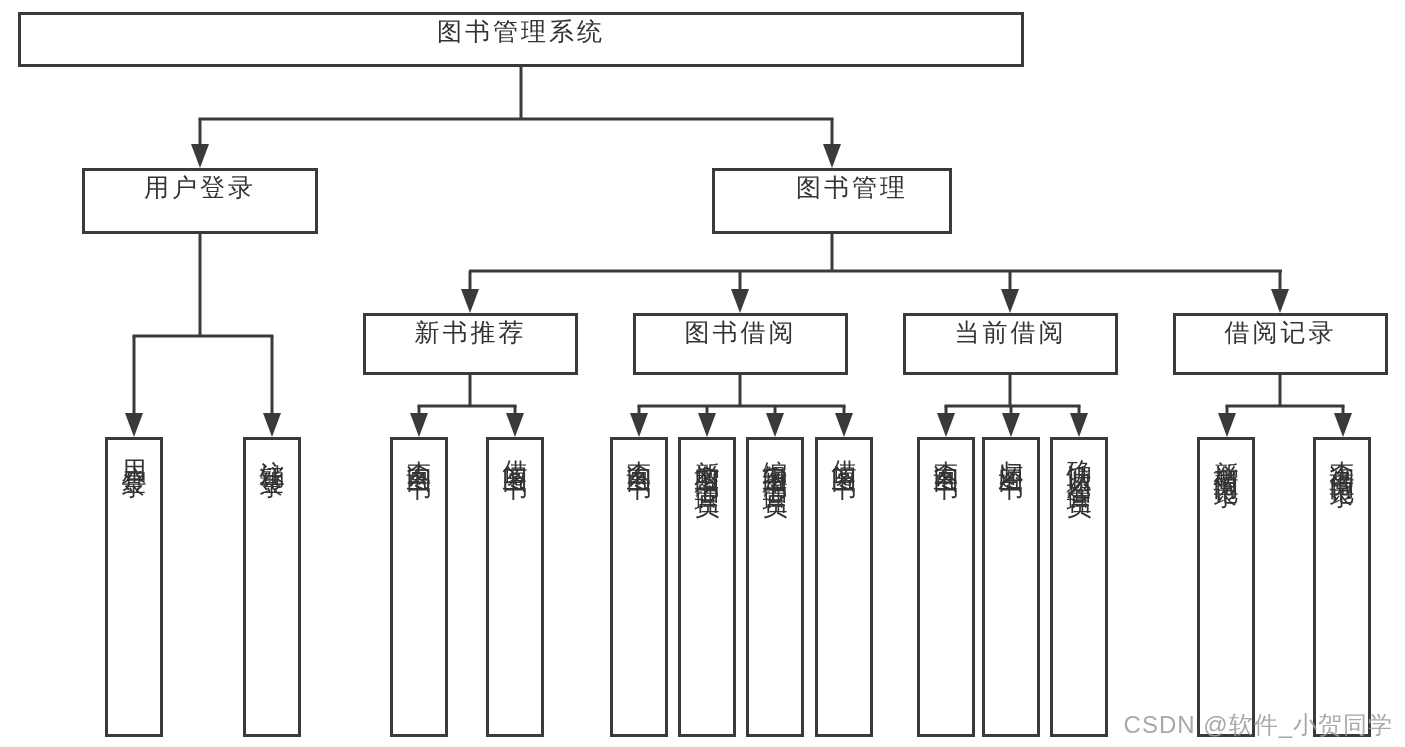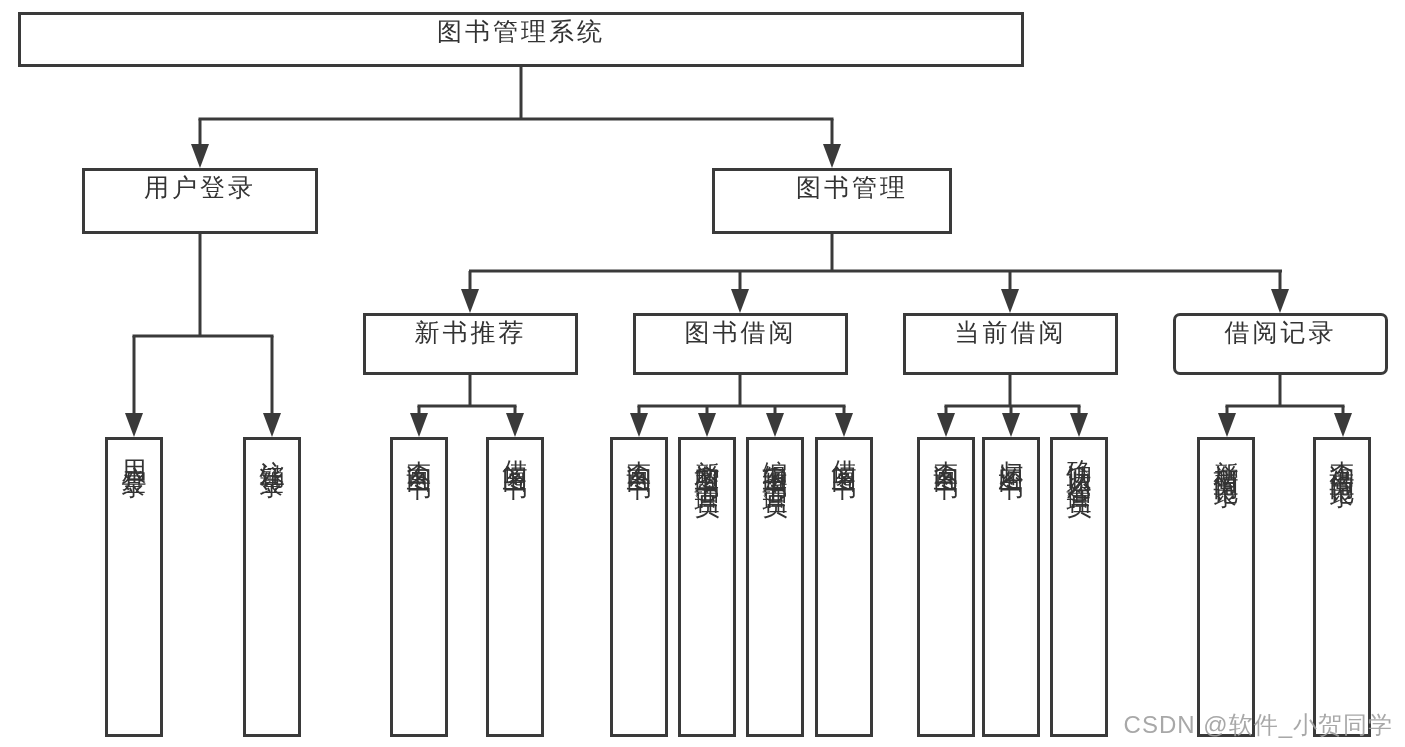--- a/index.html
+++ b/index.html
@@ -33,21 +33,21 @@
     white-space: nowrap;
     color: #333333;
   }
   .root-node   { left: 18px;  top: 12px;  width: 1006px; height: 55px; }
   .l2-a        { left: 82px;  top: 168px; width: 236px;  height: 66px; }
   .l2-b        { left: 712px; top: 168px; width: 240px;  height: 66px; padding-left: 40px; }
   .l3          { top: 313px;  height: 62px; width: 215px; }
   .l3-1 { left: 363px; }
   .l3-2 { left: 633px; }
   .l3-3 { left: 903px; }
-  .l3-4 { left: 1173px; border-radius: 7px; }
+  .l3-4 { left: 1173px; }
   .leaf {
     top: 437px;
     height: 300px;
     width: 58px;
   }
   .leaf .vlabel {
     writing-mode: vertical-rl;
     font-size: 25px;
     letter-spacing: 5px;
     line-height: 1;

